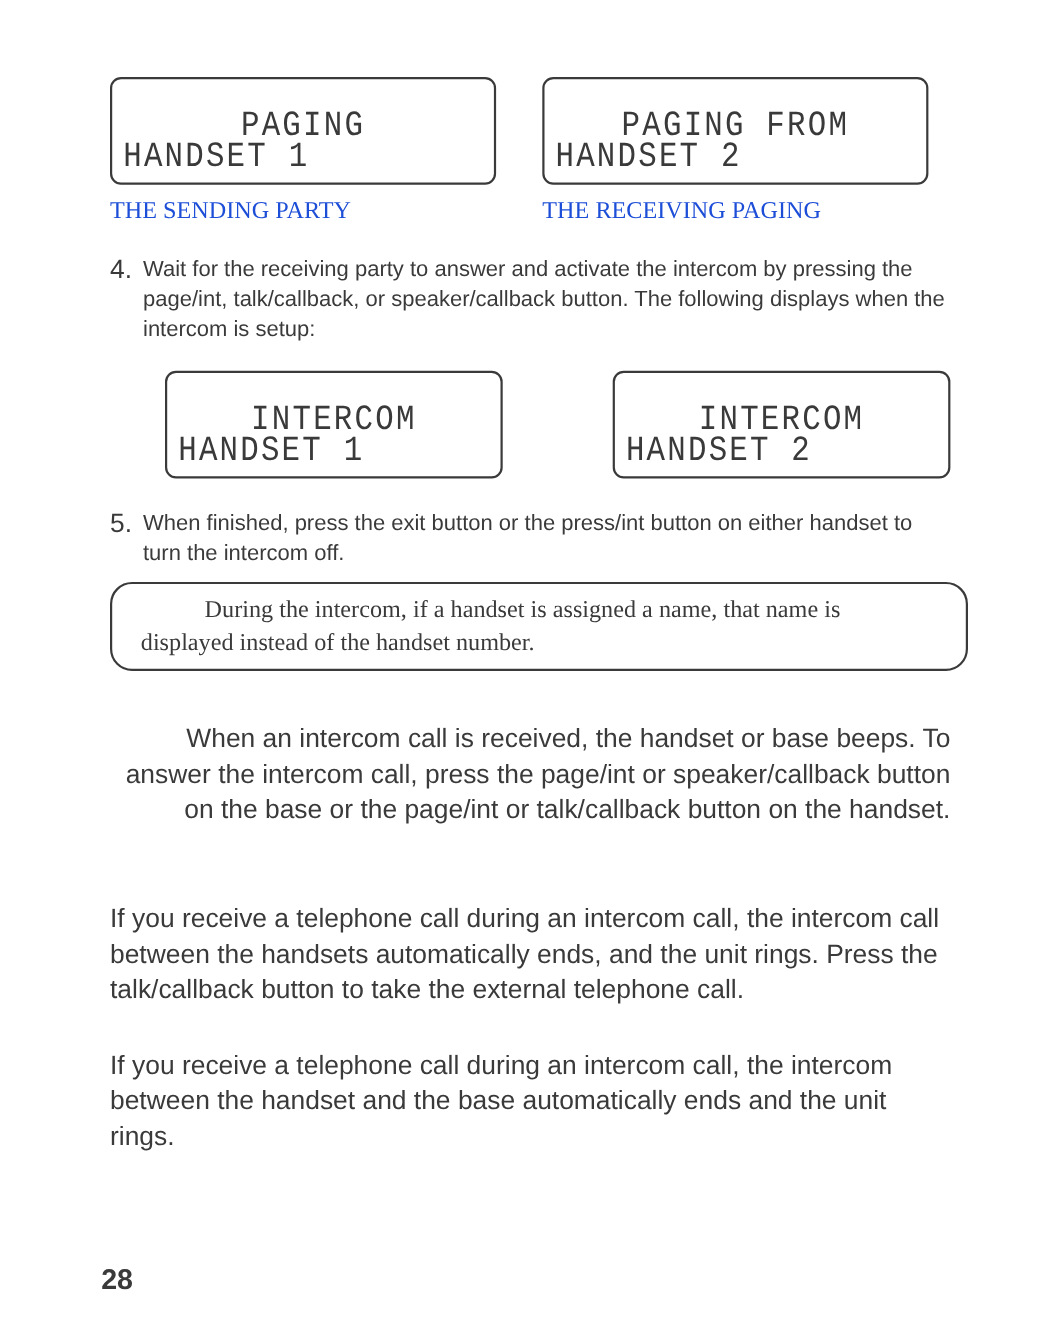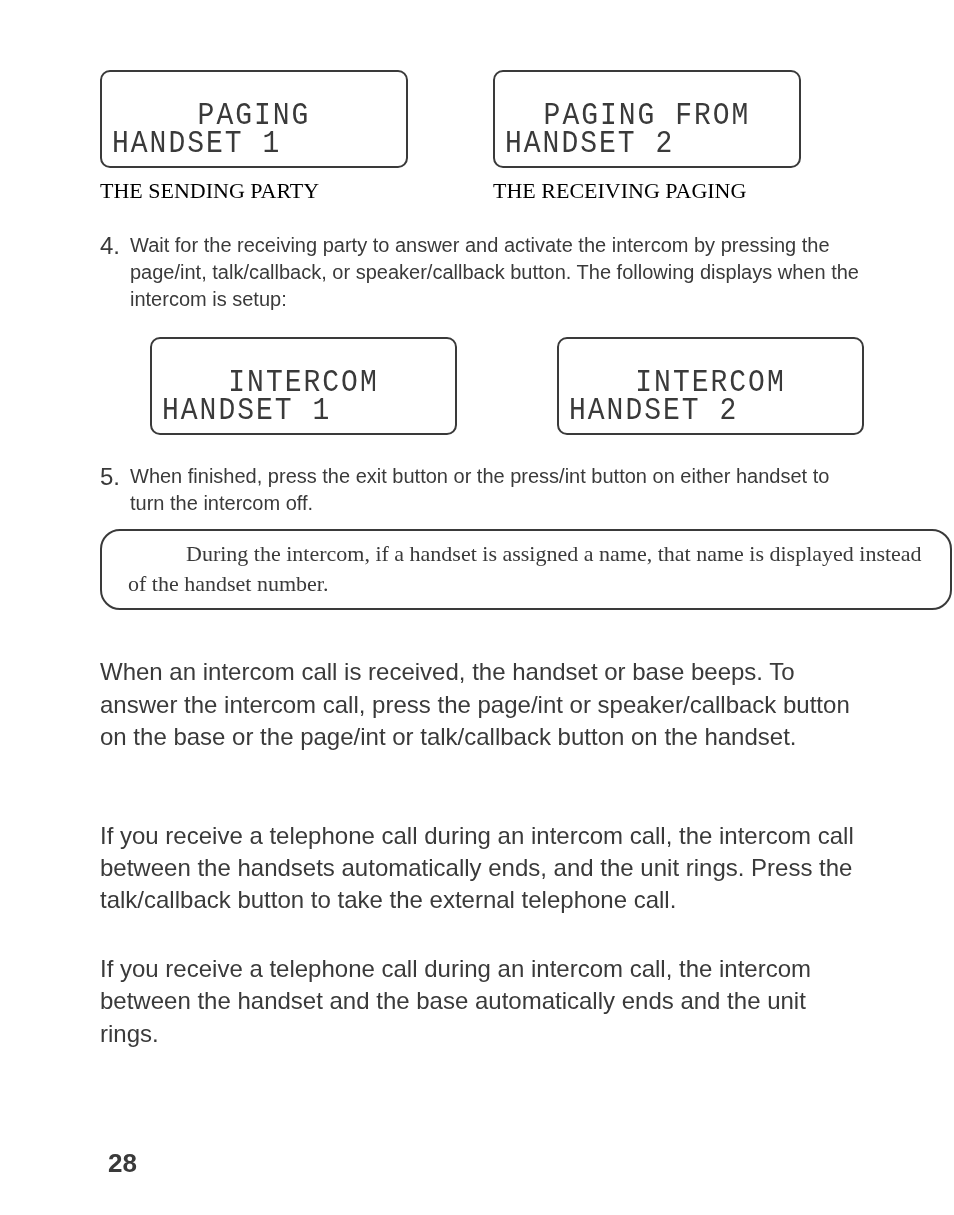--- a/index.html
+++ b/index.html
@@ -15,21 +15,21 @@
   .display-row {
     display: flex;
     gap: 100px;
     margin-bottom: 6px;
     margin-top: 30px;
   }
   .display-cell { width: 293px; }
   .lcd-box {
     border: 2px solid #3a3a3a;
     border-radius: 10px;
-    width: 308px;
+    width: 351px;
     height: 98px;
     display: flex;
     flex-direction: column;
     justify-content: flex-end;
     padding: 8px 10px;
   }
   .lcd-line1 {
     font-family: "Courier New", monospace;
     font-weight: 400;
     font-size: 28px;
@@ -46,21 +46,21 @@
     font-size: 28px;
     letter-spacing: 2px;
     color: #3a3a3a;
     text-align: left;
     line-height: 1;
     transform: scaleY(1.15);
   }
   .caption {
     font-family: Georgia, "Times New Roman", serif;
     font-size: 22px;
-    color: #000000;
+    color: #1d4ed8;
     margin-top: 10px;
   }
   .list-item {
     display: flex;
     margin: 28px 0 0 0;
   }
   .list-num {
     font-size: 24px;
     width: 30px;
     flex-shrink: 0;
@@ -72,46 +72,47 @@
   .lcd-row2 {
     display: flex;
     gap: 100px;
     margin-top: 24px;
     margin-left: 50px;
     margin-bottom: 2px;
   }
   .note-box {
     border: 2px solid #3a3a3a;
     border-radius: 20px;
-    width: 852px;
+    width: 780px;
     margin: 12px 0 0 0;
     padding: 8px 26px 10px 26px;
     font-family: Georgia, "Times New Roman", serif;
     font-size: 22px;
     line-height: 1.35;
   }
   .para {
     font-size: 24px;
     line-height: 1.35;
     margin-top: 46px;
+    text-align: right;
   }
   .para2 {
     font-size: 24px;
     line-height: 1.35;
     margin-top: 66px;
   }
   .para3 {
     font-size: 24px;
     line-height: 1.35;
     margin-top: 36px;
   }
   .page-num {
     position: absolute;
     bottom: 36px;
-    left: 108px;
+    left: 92px;
     font-size: 26px;
     font-weight: bold;
   }
   .note-indent { margin-left: 58px; display: inline; }
 </style>
 </head>
 <body>
 
 <div class="display-row">
   <div class="display-cell">

